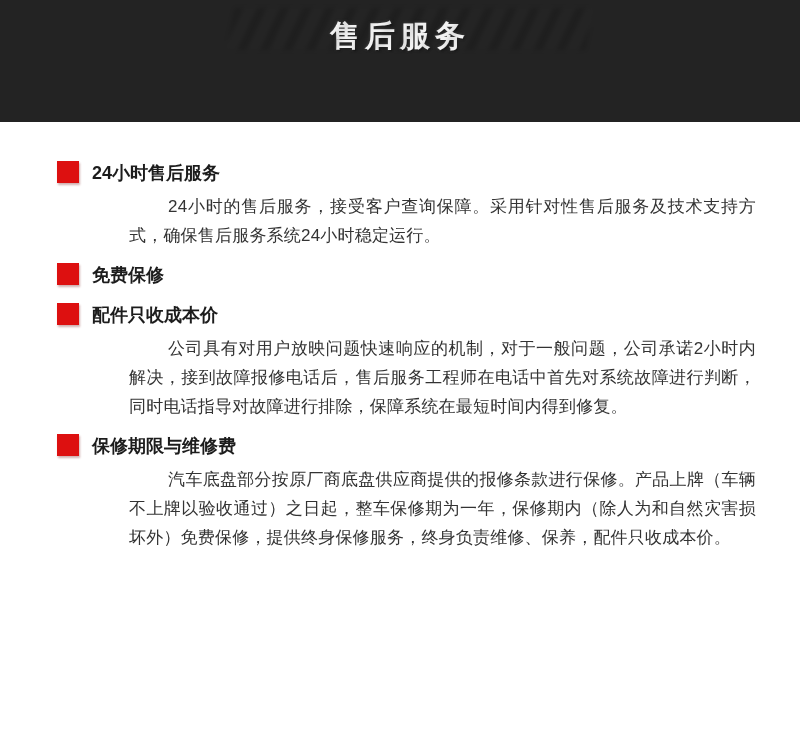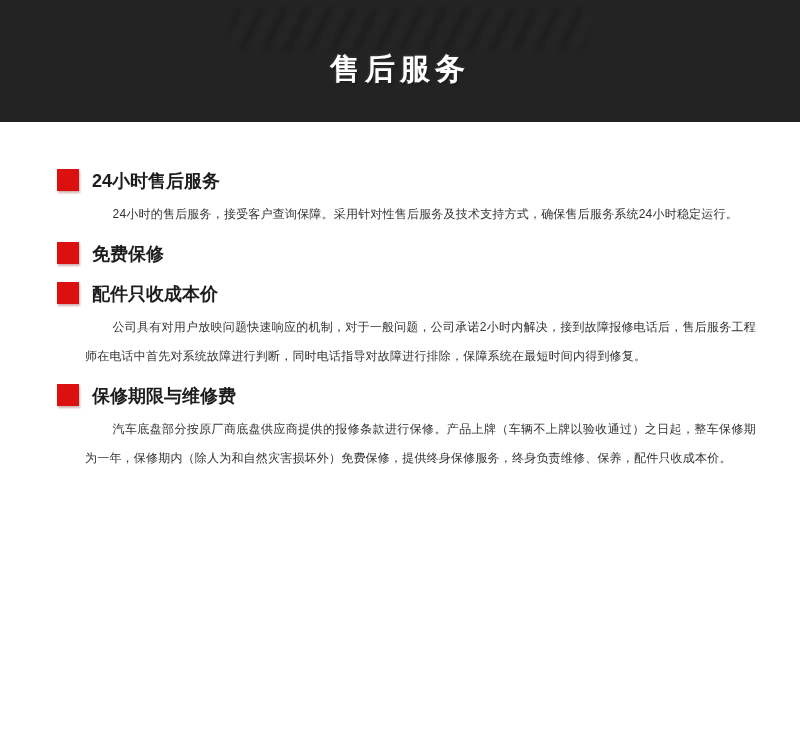--- a/index.html
+++ b/index.html
@@ -10,21 +10,20 @@
     font-family: "Liberation Sans", "DejaVu Sans", sans-serif;
     overflow: hidden;
     position: relative;
   }
   .banner {
     position: relative;
     width: 800px;
     height: 122px;
     background: #232323;
     display: flex;
-    align-items: center;
     justify-content: center;
     overflow: hidden;
   }
   .banner-title {
     color: #ffffff;
     font-size: 30px;
     font-weight: bold;
     letter-spacing: 5px;
     margin-top: 16px;
     text-shadow: 0 0 3px rgba(120,120,120,0.55), 1px 1px 2px rgba(0,0,0,0.9);
@@ -39,21 +38,21 @@
       105deg,
       rgba(0,0,0,0.35) 0 9px,
       rgba(60,60,60,0.18) 9px 22px
     );
     opacity: 0.35;
     filter: blur(2px);
     transform: skewX(-12deg);
     pointer-events: none;
   }
   .content {
-    padding: 34px 44px 0 85px;
+    padding: 26px 44px 0 85px;
   }
   .section-heading {
     font-size: 18px;
     font-weight: bold;
     color: #1c1c1c;
     line-height: 30px;
     margin-top: 10px;
     margin-bottom: 4px;
     white-space: nowrap;
   }
@@ -61,26 +60,27 @@
     display: inline-block;
     width: 22px;
     height: 22px;
     background: #dd1010;
     margin-left: -28px;
     margin-right: 13px;
     vertical-align: -4px;
     box-shadow: 1px 2px 2px rgba(120,30,30,0.35);
   }
   .para {
-    font-size: 12px;
+    font-size: 17px;
     line-height: 29px;
     color: #333333;
     text-indent: 2.3em;
     text-align: justify;
     letter-spacing: 0.2px;
+    margin-left: 44px;
   }
 </style>
 </head>
 <body>
 
 <div class="banner">
   <div class="watermark"></div>
   <div class="banner-title">售后服务</div>
 </div>
 

